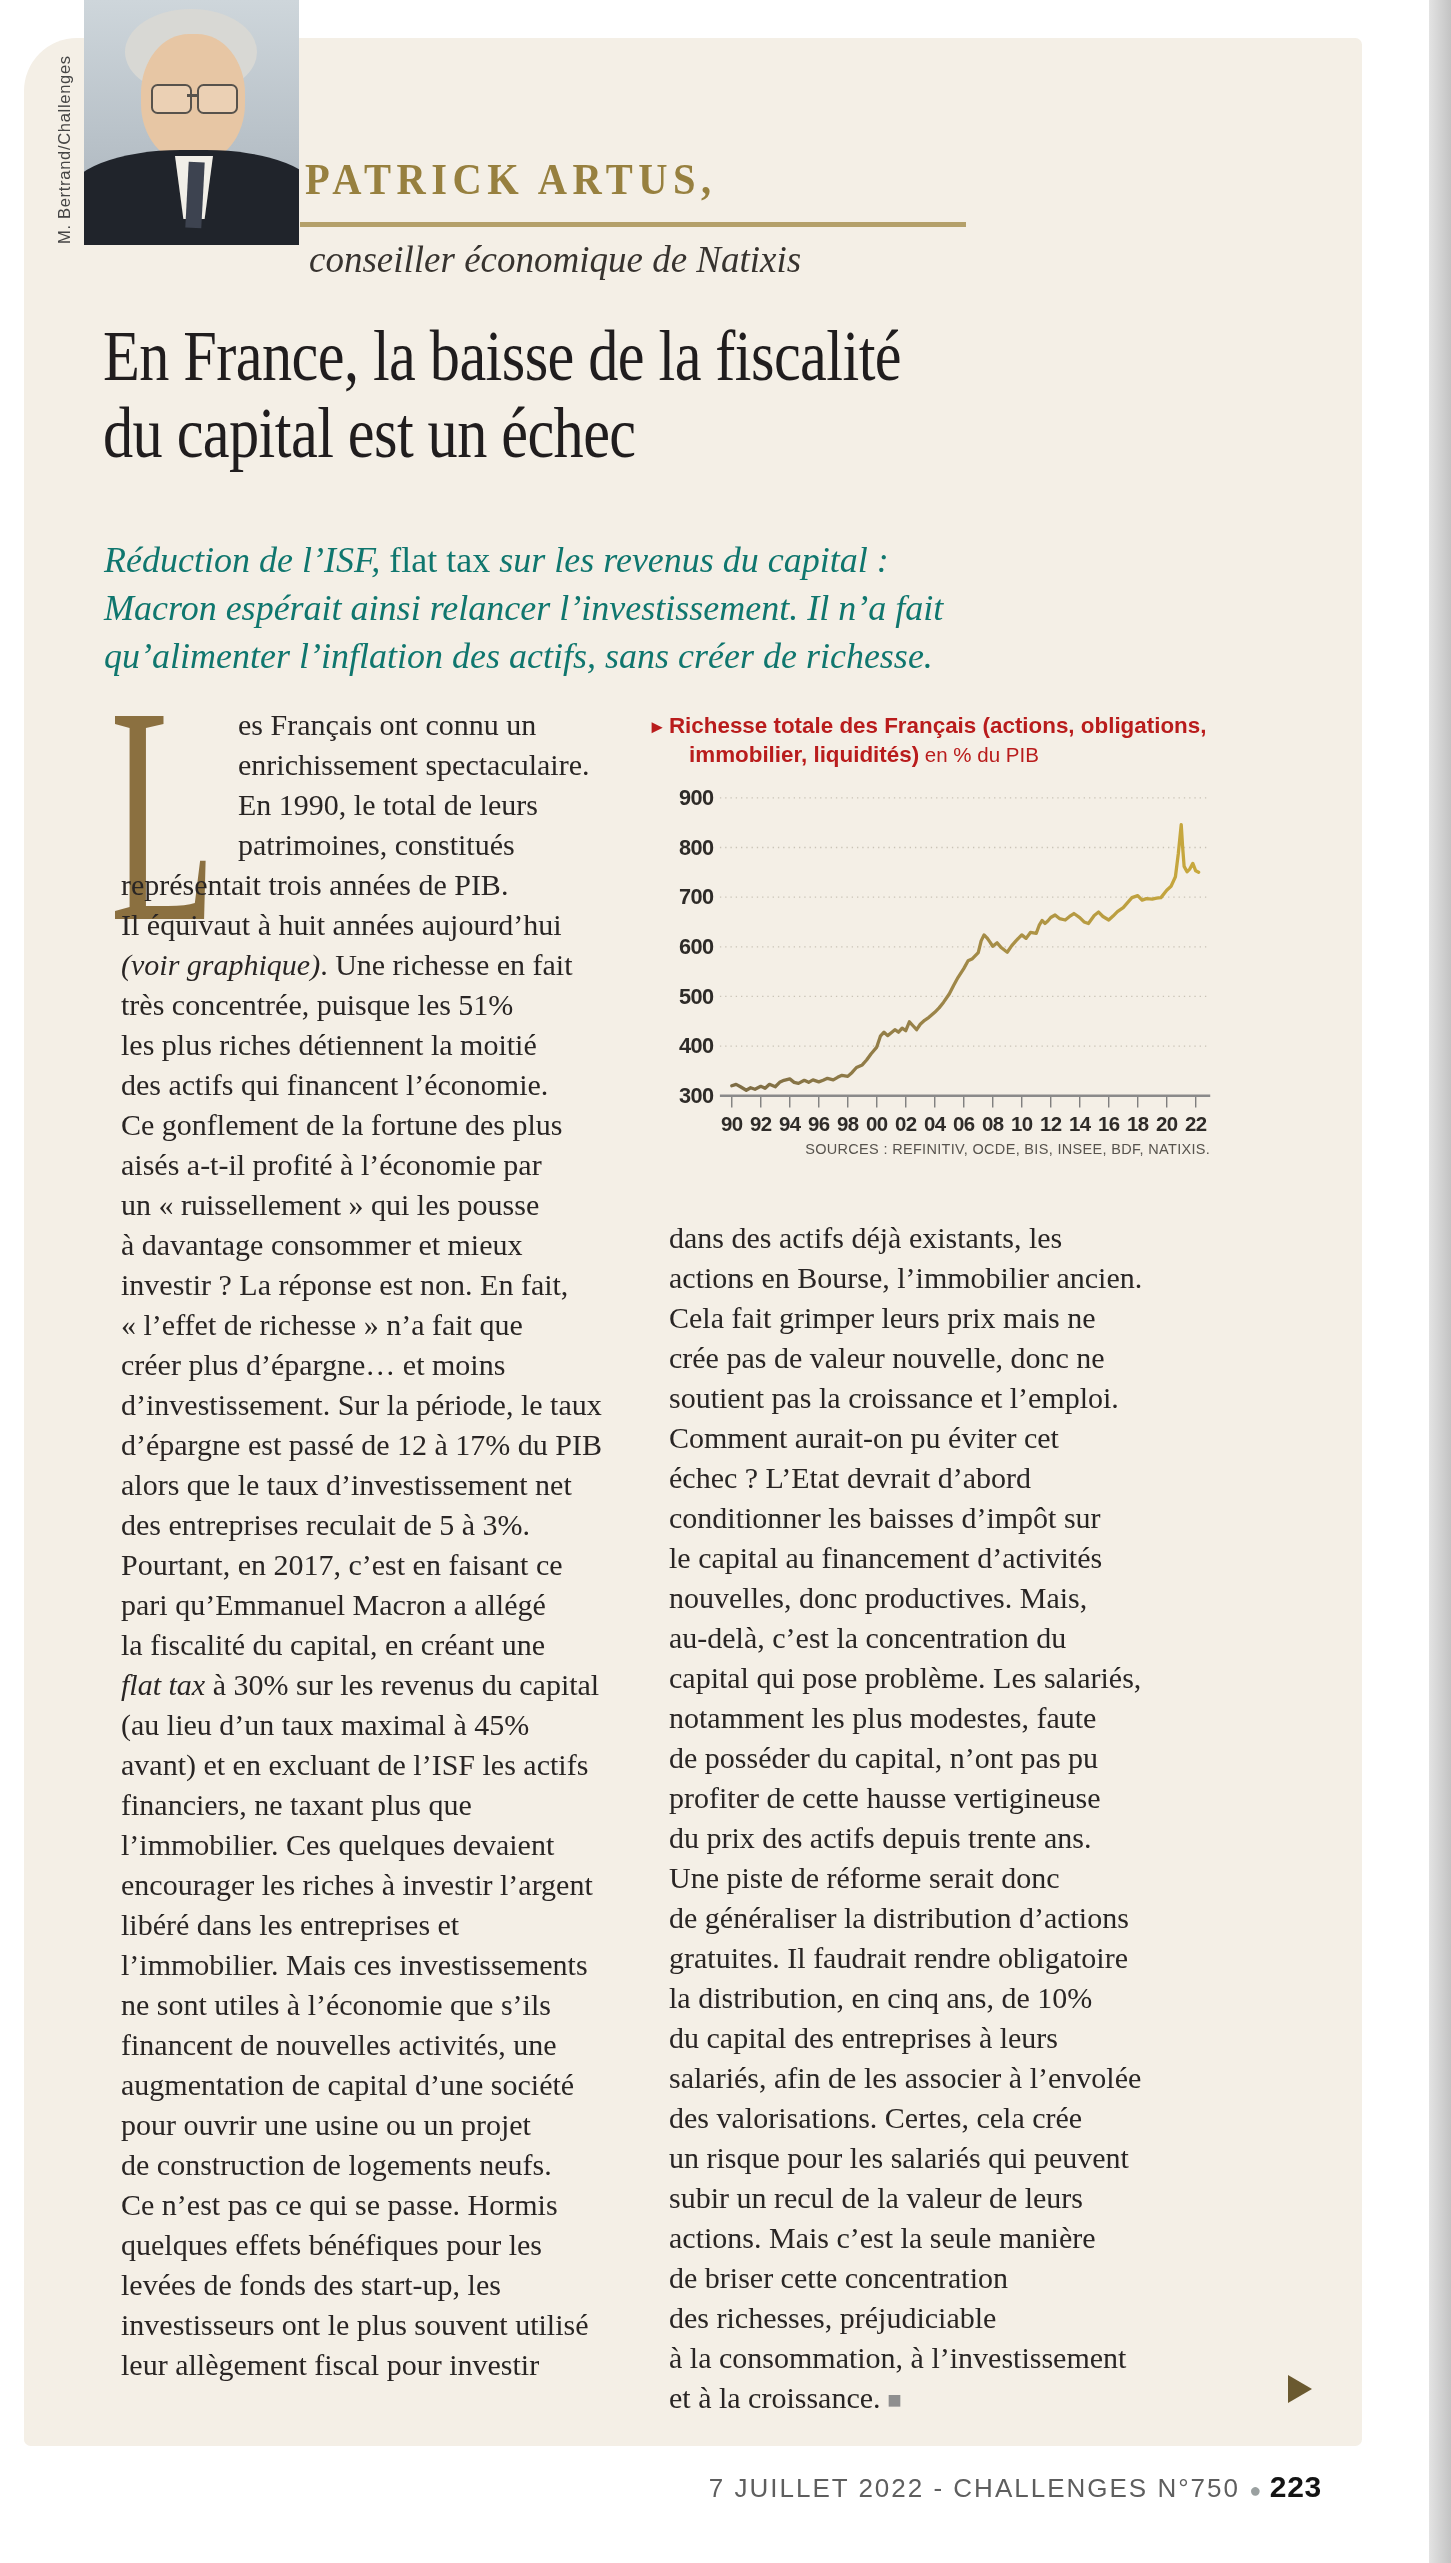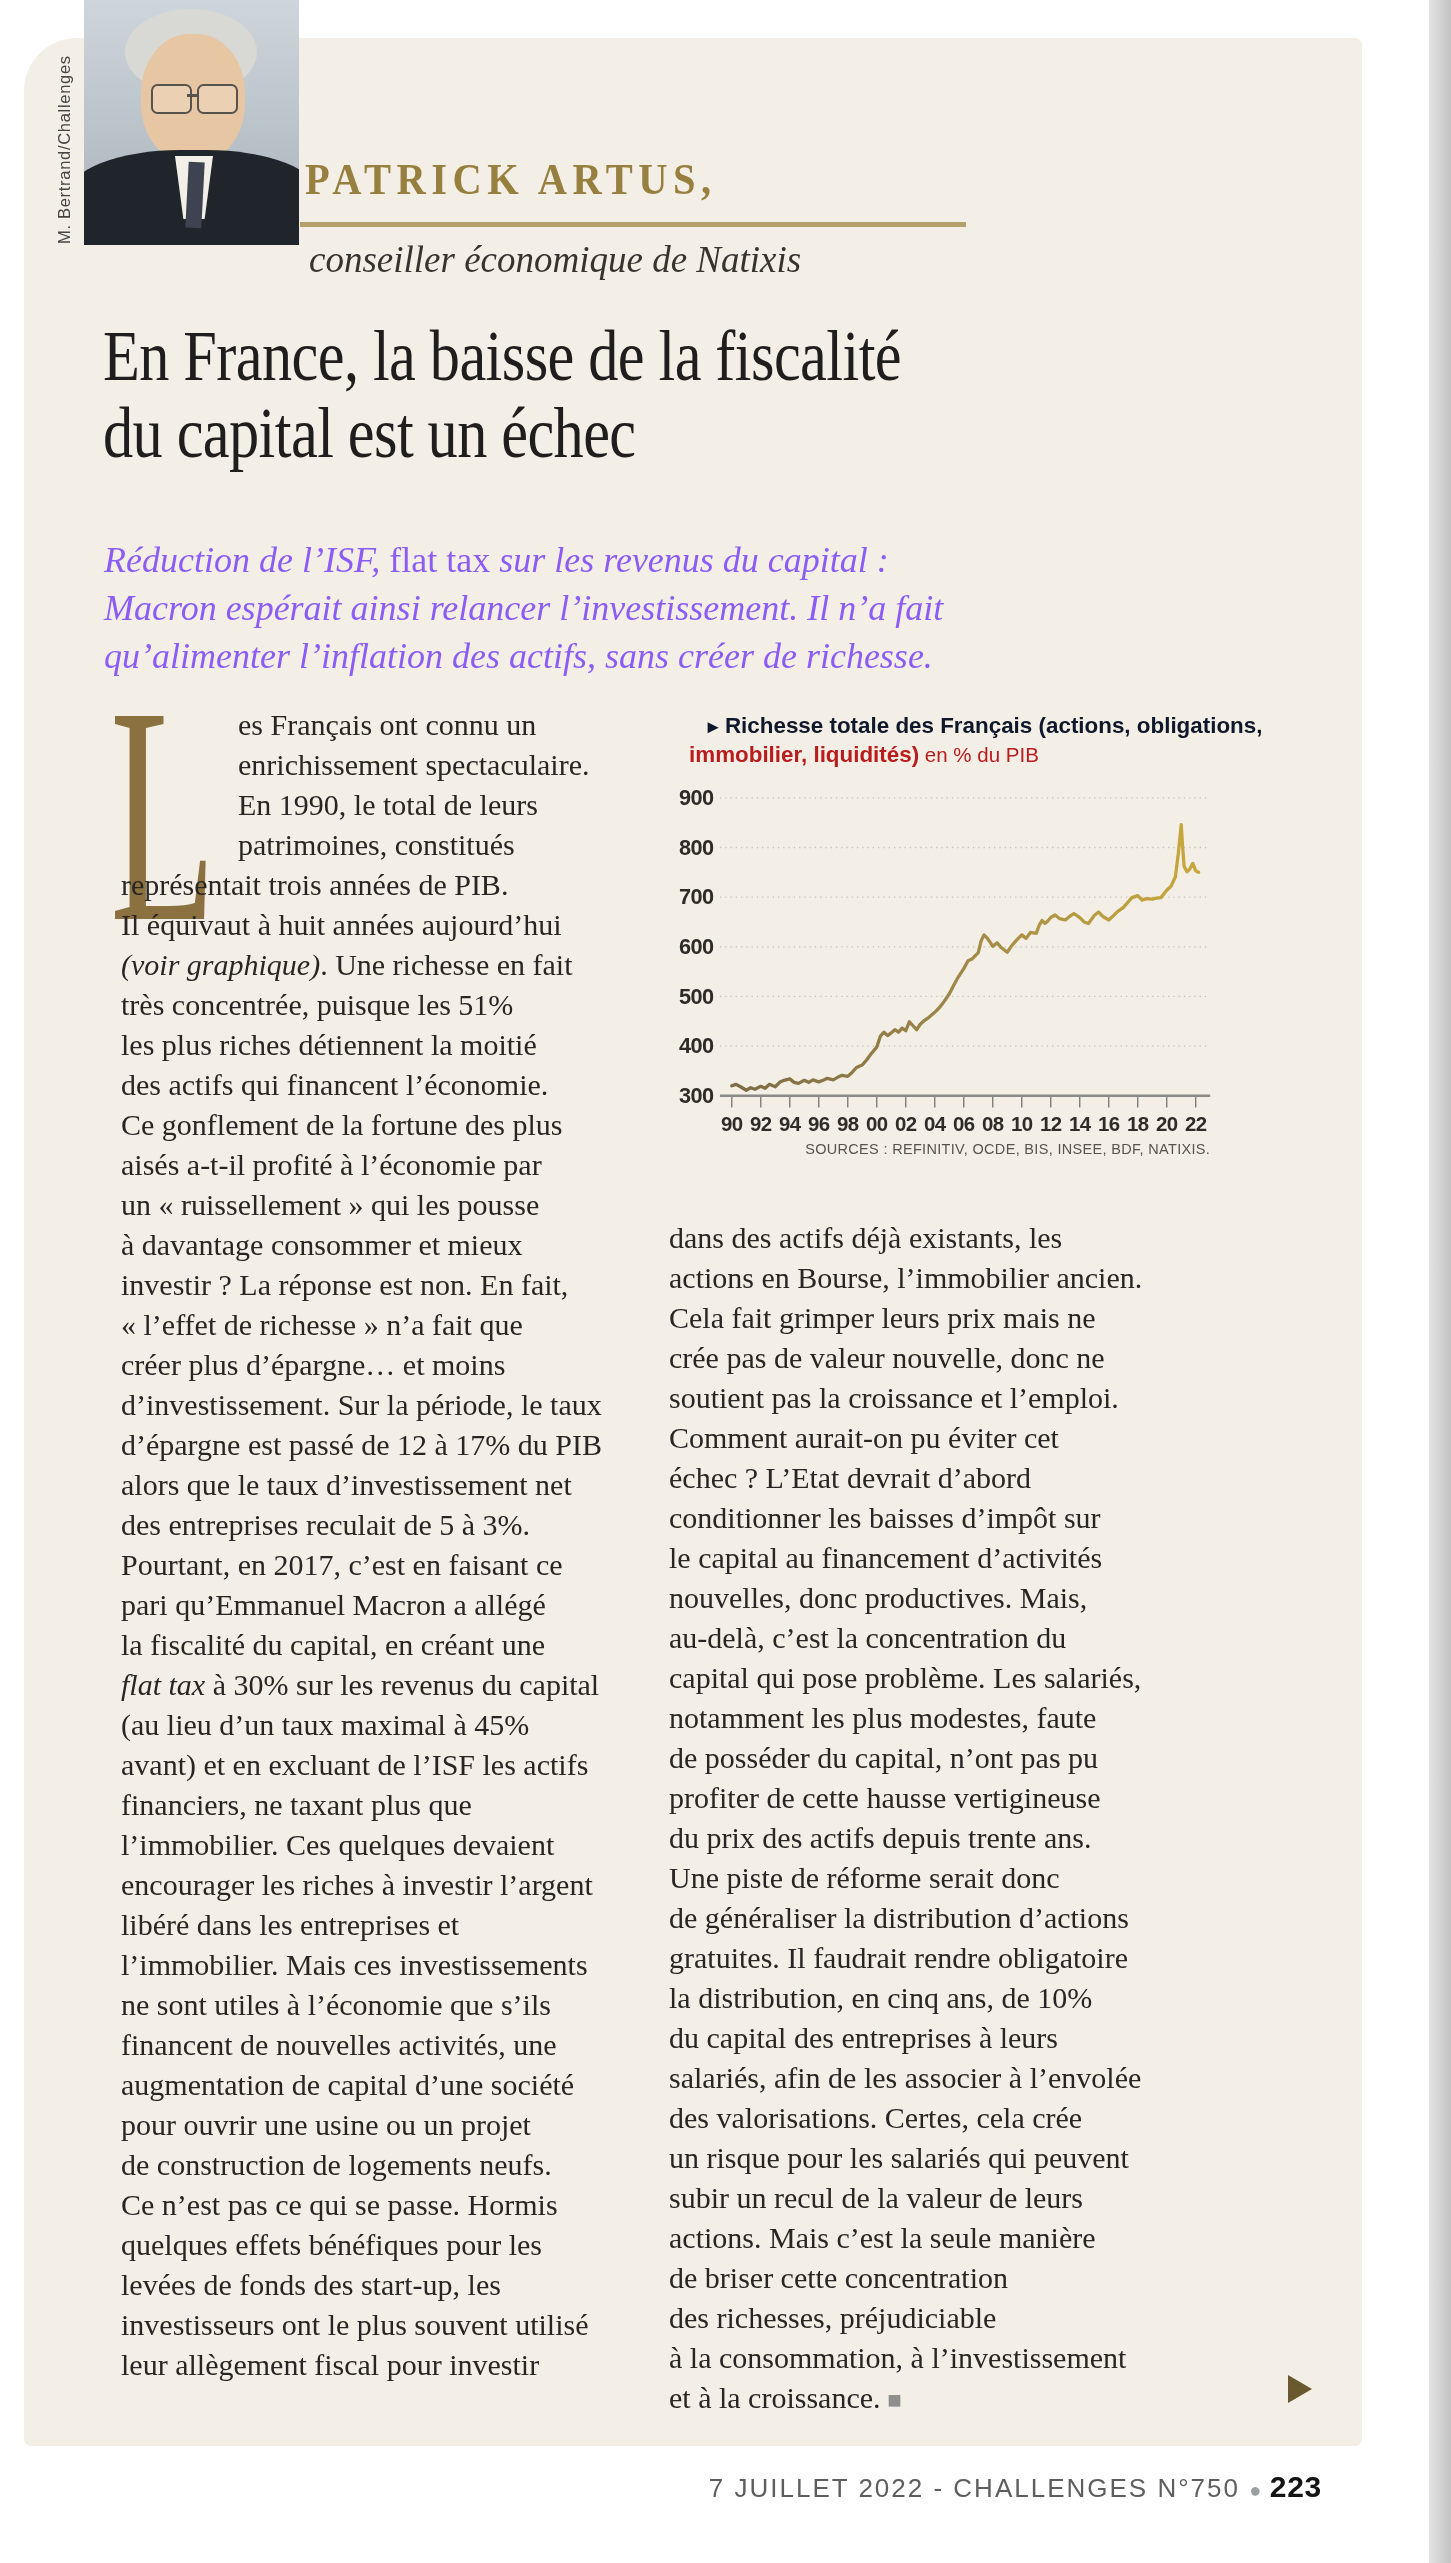--- a/index.html
+++ b/index.html
@@ -34,35 +34,35 @@
          color:#97803f;letter-spacing:6px;white-space:nowrap;transform:scaleX(.92);
          transform-origin:left top;}
   .author-rule{position:absolute;left:300px;top:222px;width:666px;height:4.6px;background:#b4a06a;}
   .author-role{position:absolute;left:309px;top:238px;font-size:37px;font-style:italic;color:#37332f;
          white-space:nowrap;}
   
   .headline{position:absolute;left:103px;top:318px;font-size:71px;line-height:77px;
          color:#201d1e;white-space:nowrap;letter-spacing:-0.7px;transform:scaleX(.85);
          transform-origin:left top;}
   .intro{position:absolute;left:104px;top:536px;font-size:36px;line-height:48px;font-style:italic;
-         color:#8b5cf6;white-space:nowrap;}
+         color:#0f766e;white-space:nowrap;}
   .intro .rom{font-style:normal;}
   
   .dropcap{position:absolute;left:110px;top:660px;font-size:310px;line-height:1;color:#8b7040;
          transform:scaleX(.56);transform-origin:left top;}
   .col{position:absolute;width:584px;}
   .col-left{left:121px;top:705px;}
   .col-right{left:669px;top:1218px;}
   .bline{height:40px;line-height:40px;font-size:30px;white-space:nowrap;color:#292524;}
   .bline.indent{padding-left:117px;}
   .bline .ital{font-style:italic;}
   .endmark{color:#8f8f8f;font-size:24px;margin-left:6.6px;font-family:"Liberation Sans",sans-serif;}
   
-  .chart-title1{position:absolute;left:704px;top:713px;font-family:"Liberation Sans",sans-serif;
-         font-weight:bold;font-size:22.4px;color:#0f172a;white-space:nowrap;}
+  .chart-title1{position:absolute;left:648px;top:713px;font-family:"Liberation Sans",sans-serif;
+         font-weight:bold;font-size:22.4px;color:#b91c1c;white-space:nowrap;}
   .chart-title1 .marker{font-size:18.5px;margin-right:2.6px;}
   .chart-title2{position:absolute;left:689px;top:742px;font-family:"Liberation Sans",sans-serif;
          font-size:22.4px;color:#b91c1c;white-space:nowrap;}
   .chart-title2 b{font-weight:bold;}
   .chart-title2 .unit{font-weight:normal;font-size:20.5px;}
   .chart-svg{position:absolute;left:668px;top:786px;}
   svg text{font-family:"Liberation Sans",sans-serif;}
   
   .next-arrow{position:absolute;left:1288px;top:2375px;width:0;height:0;cursor:pointer;
          border-left:24px solid #6a592f;border-top:14.5px solid transparent;

